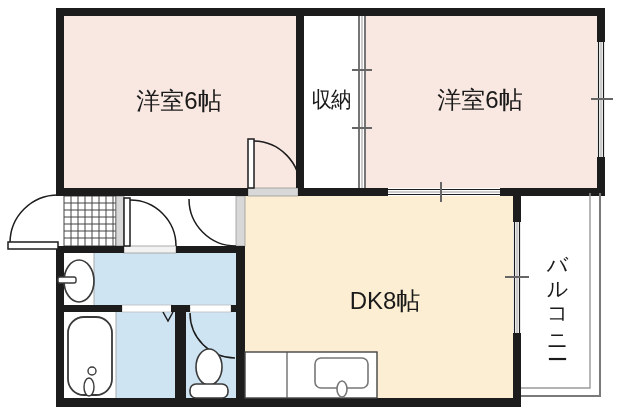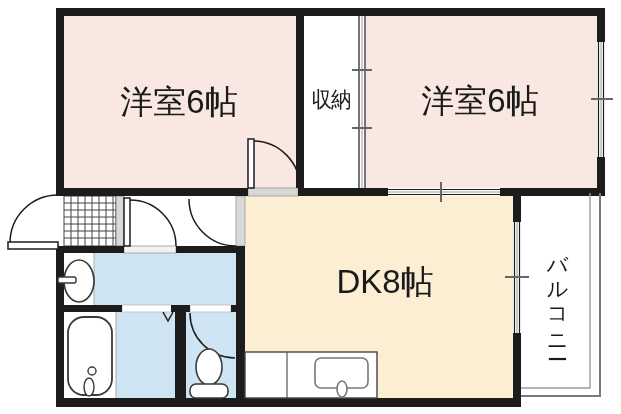--- a/index.html
+++ b/index.html
@@ -12,21 +12,21 @@
   .wall{fill:var(--wall,#1c1c1c);}
   .pink{fill:var(--bedroom-fill,#f9e7e1);}
   .cream{fill:var(--dk-fill,#fceed3);}
   .blue{fill:var(--wet-area-fill,#cfe4f3);}
   .white{fill:#ffffff;}
   .thresh{fill:var(--threshold-gray,#d8d8d8);}
   .ink{stroke:var(--wall,#1c1c1c);fill:none;}
   .fixture{stroke:#3a3a3a;fill:#ffffff;}
   .lbl{
     position:absolute;transform:translate(-50%,-50%);
-    color:#1a1a1a;font-size:33px;line-height:1;white-space:nowrap;
+    color:#1a1a1a;font-size:24px;line-height:1;white-space:nowrap;
   }
   .lbl-storage{font-size:22px;letter-spacing:-1px;transform:translate(-50%,-50%) scaleX(.93);}
   .lbl-balcony{
     font-size:21px;writing-mode:vertical-rl;text-orientation:mixed;
     letter-spacing:3px;transform:translate(-50%,-50%);
   }
 </style>
 </head>
 <body>
 
@@ -158,15 +158,15 @@
 
   <g fill="none">
     <path d="M521 396H600V193" stroke="var(--railing-gray,#7a7a7a)" stroke-width="2"></path>
     <path d="M521 388H590V193" stroke="#9a9a9a" stroke-width="1.4"></path>
   </g>
 </svg>
 
   <div class="lbl" style="left:179px;top:101px">洋室6帖</div>
   <div class="lbl lbl-storage" style="left:331px;top:100px">収納</div>
   <div class="lbl" style="left:480px;top:100px">洋室6帖</div>
-  <div class="lbl" style="left:385px;top:281px">DK8帖</div>
+  <div class="lbl" style="left:385px;top:301px">DK8帖</div>
   <div class="lbl lbl-balcony" style="left:558px;top:296px">バルコニー</div>
 </div>
 
 </body></html>

